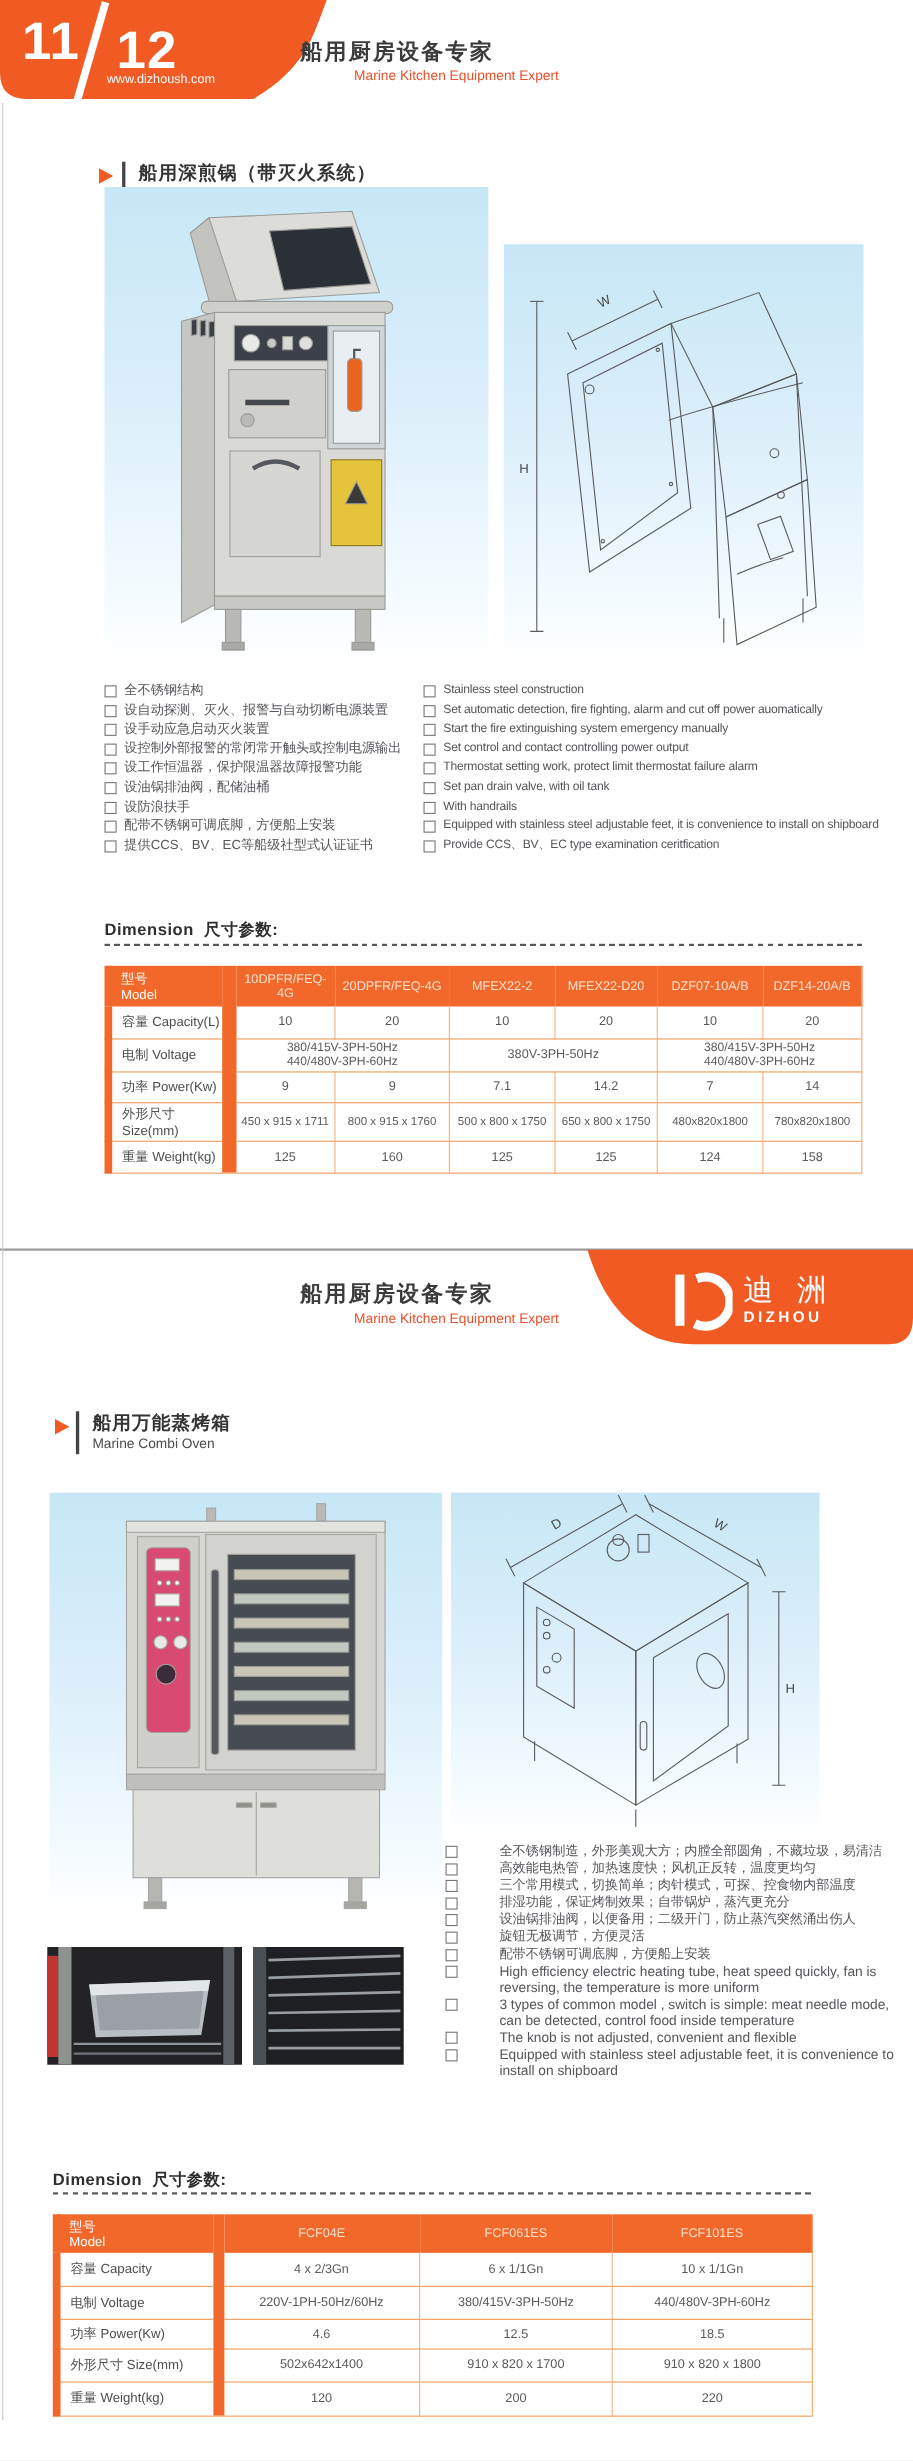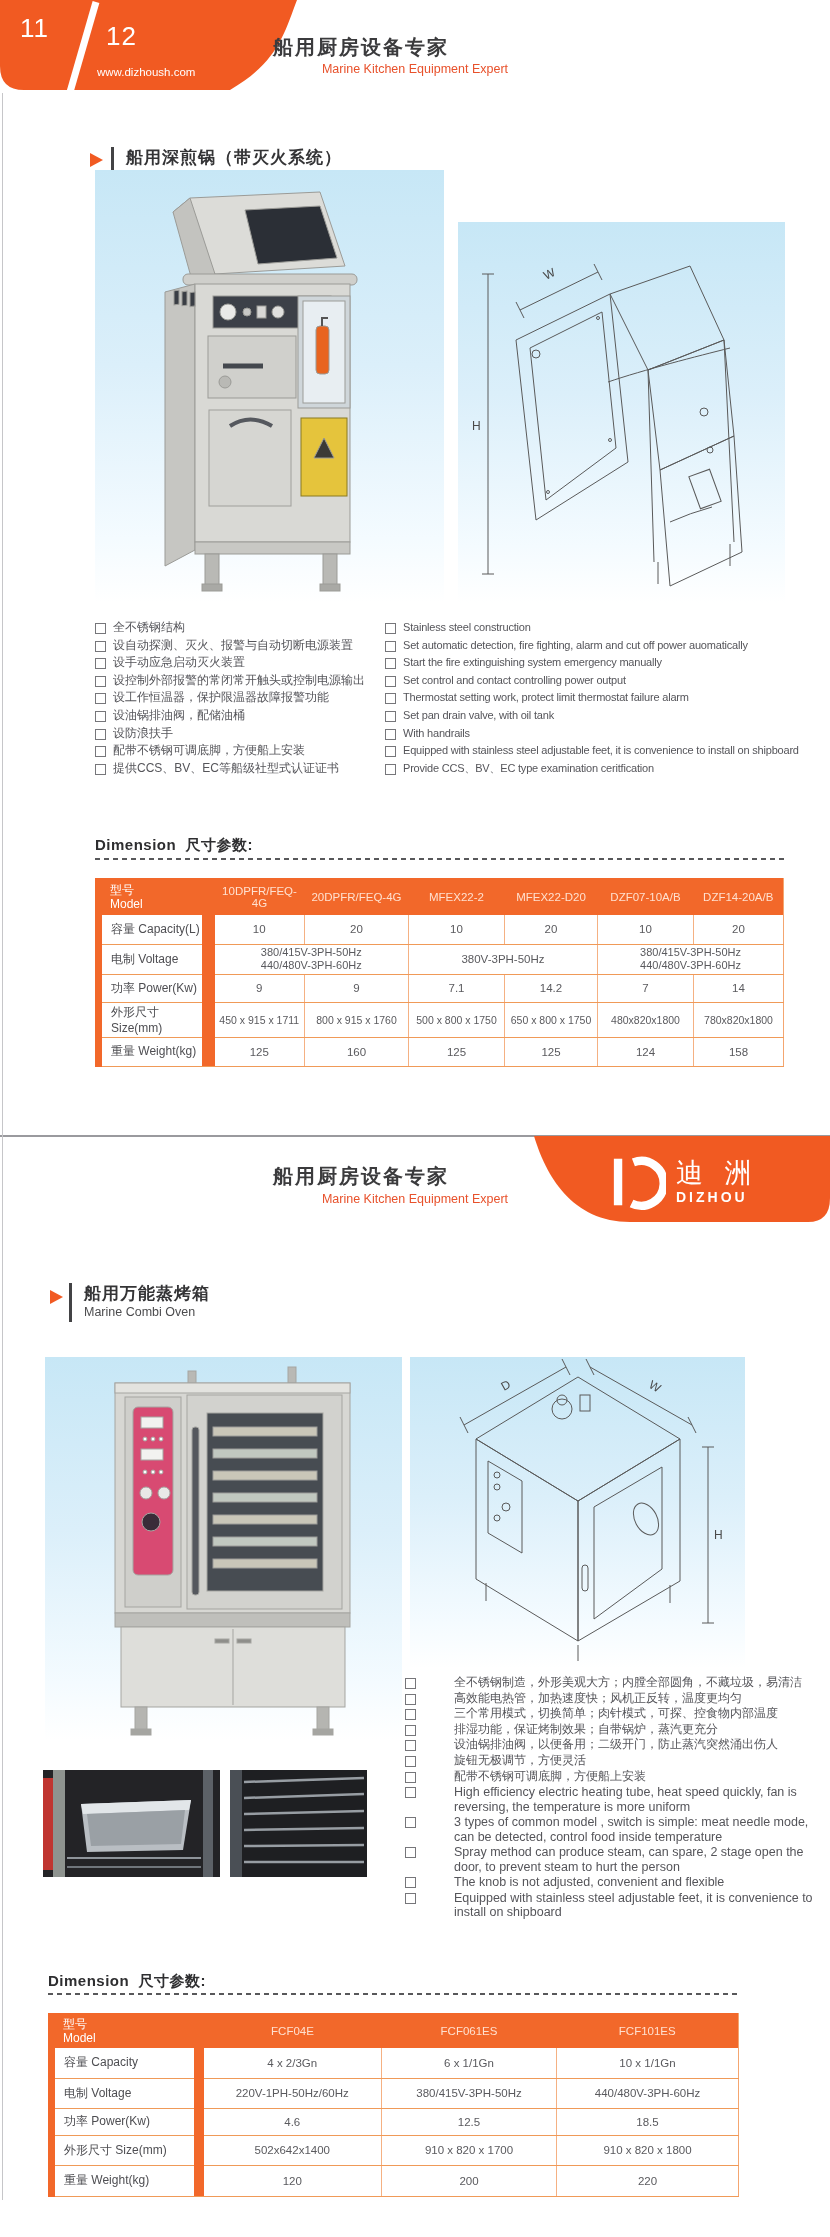--- a/index.html
+++ b/index.html
@@ -2,21 +2,21 @@
 <html><head>
 <meta charset="utf-8">
 <style>
   html,body{margin:0;padding:0;background:#e9e9e9;}
   .sheet{position:relative;width:830px;height:2237px;margin:0 auto;background:#ffffff;
          font-family:"Liberation Sans","DejaVu Sans",sans-serif;overflow:hidden;}
   .abs{position:absolute;}
 
   
   .hdr1-shape{left:0;top:0;width:300px;height:95px;}
-  .pagenum{color:#fff;font-size:26px;font-weight:400;letter-spacing:1px;line-height:1;}
+  .pagenum{color:#fff;font-size:48px;font-weight:700;letter-spacing:1px;line-height:1;}
   .num11{left:20px;top:15px;}
   .num12{left:106px;top:23px;}
   .website{left:97px;top:66px;color:#fff;font-size:11.5px;}
   .slogan-cn{left:0;top:34px;width:722px;text-align:center;font-size:20px;font-weight:bold;
              color:#3b3b3d;letter-spacing:2px;}
   .slogan-en{left:0;top:62px;width:830px;text-align:center;font-size:12.5px;color:#e8512b;}
   .slogan2-cn{top:1163px;}
   .slogan2-en{top:1192px;}
 
   
@@ -483,24 +483,20 @@
     <div class="feat en">
         <span class="cb"></span>
         <span>High efficiency electric heating tube, heat speed quickly, fan is reversing, the temperature is more uniform</span>
       </div>
     <div class="feat en">
         <span class="cb"></span>
         <span>3 types of common model , switch is simple: meat needle mode, can be detected, control food inside temperature</span>
       </div>
     <div class="feat en">
         <span class="cb"></span>
-        <span>Spray method can produce steam, can spare, 2 stage open the door, to prevent steam to hurt the person</span>
-      </div>
-    <div class="feat en">
-        <span class="cb"></span>
         <span>The knob is not adjusted, convenient and flexible</span>
       </div>
     <div class="feat en">
         <span class="cb"></span>
         <span>Equipped with stainless steel adjustable feet, it is convenience to install on shipboard</span>
       </div>
   </div>
 
   <div class="abs dimhead" style="left:48px;top:1972px;">
     <span>Dimension</span>&nbsp;&nbsp;<span>尺寸参数:</span>

